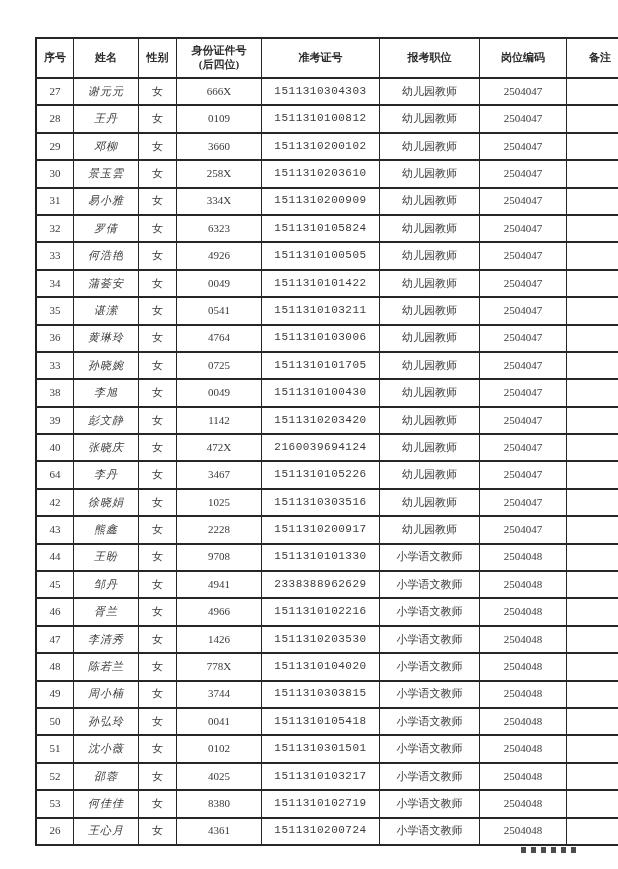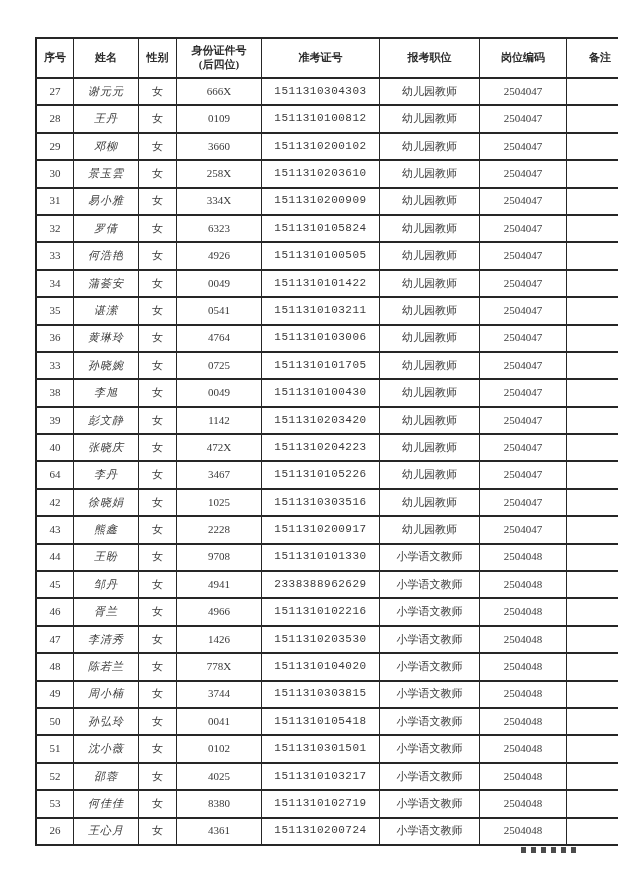--- a/index.html
+++ b/index.html
@@ -221,21 +221,21 @@
           <td class="c4 col-ticket_no">1511310203420</td>
           <td class="c5 col-position">幼儿园教师</td>
           <td class="c6 col-position_code">2504047</td>
           <td class="c7 col-remark"></td>
         </tr>
         <tr>
           <td class="c0 col-index">40</td>
           <td class="c1 col-name">张晓庆</td>
           <td class="c2 col-gender">女</td>
           <td class="c3 col-id_last4">472X</td>
-          <td class="c4 col-ticket_no">1511310204223</td>
+          <td class="c4 col-ticket_no">2160039694124</td>
           <td class="c5 col-position">幼儿园教师</td>
           <td class="c6 col-position_code">2504047</td>
           <td class="c7 col-remark"></td>
         </tr>
         <tr>
           <td class="c0 col-index">64</td>
           <td class="c1 col-name">李丹</td>
           <td class="c2 col-gender">女</td>
           <td class="c3 col-id_last4">3467</td>
           <td class="c4 col-ticket_no">1511310105226</td>

